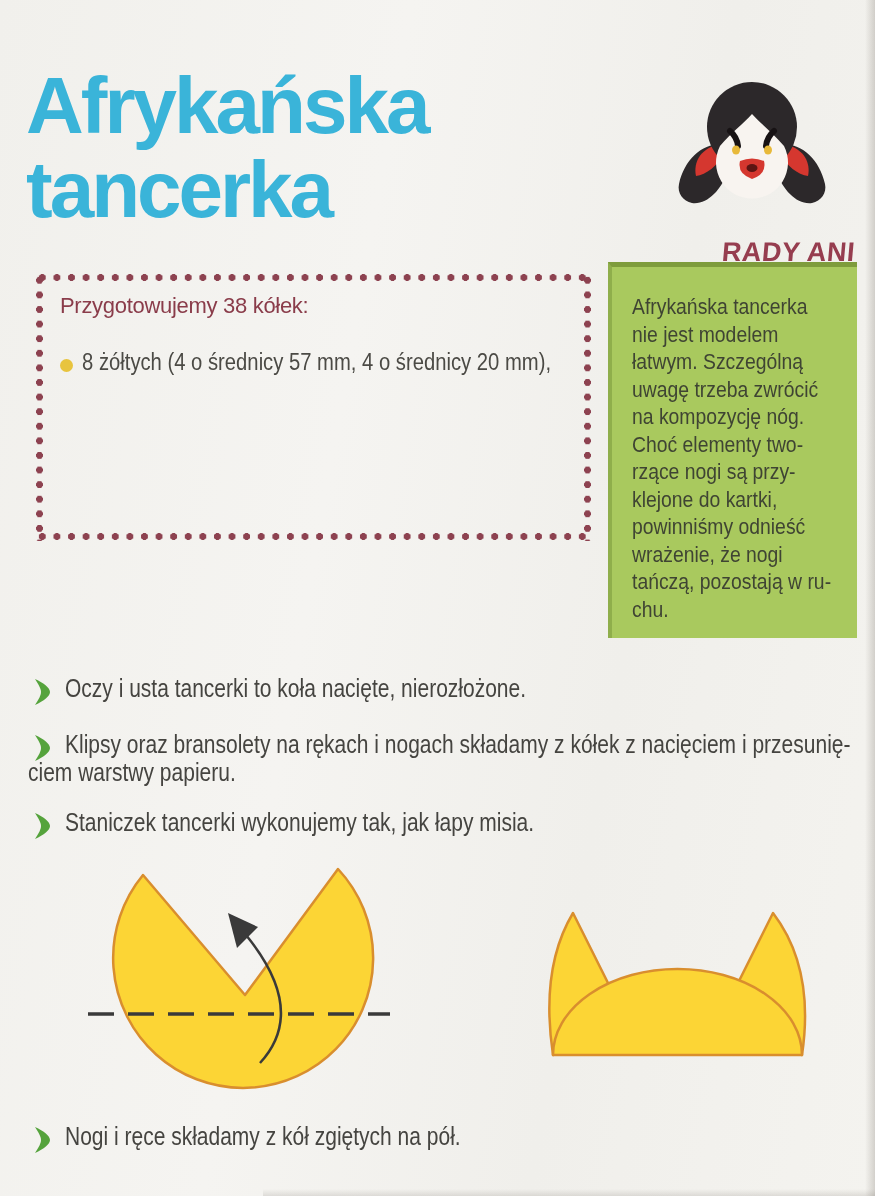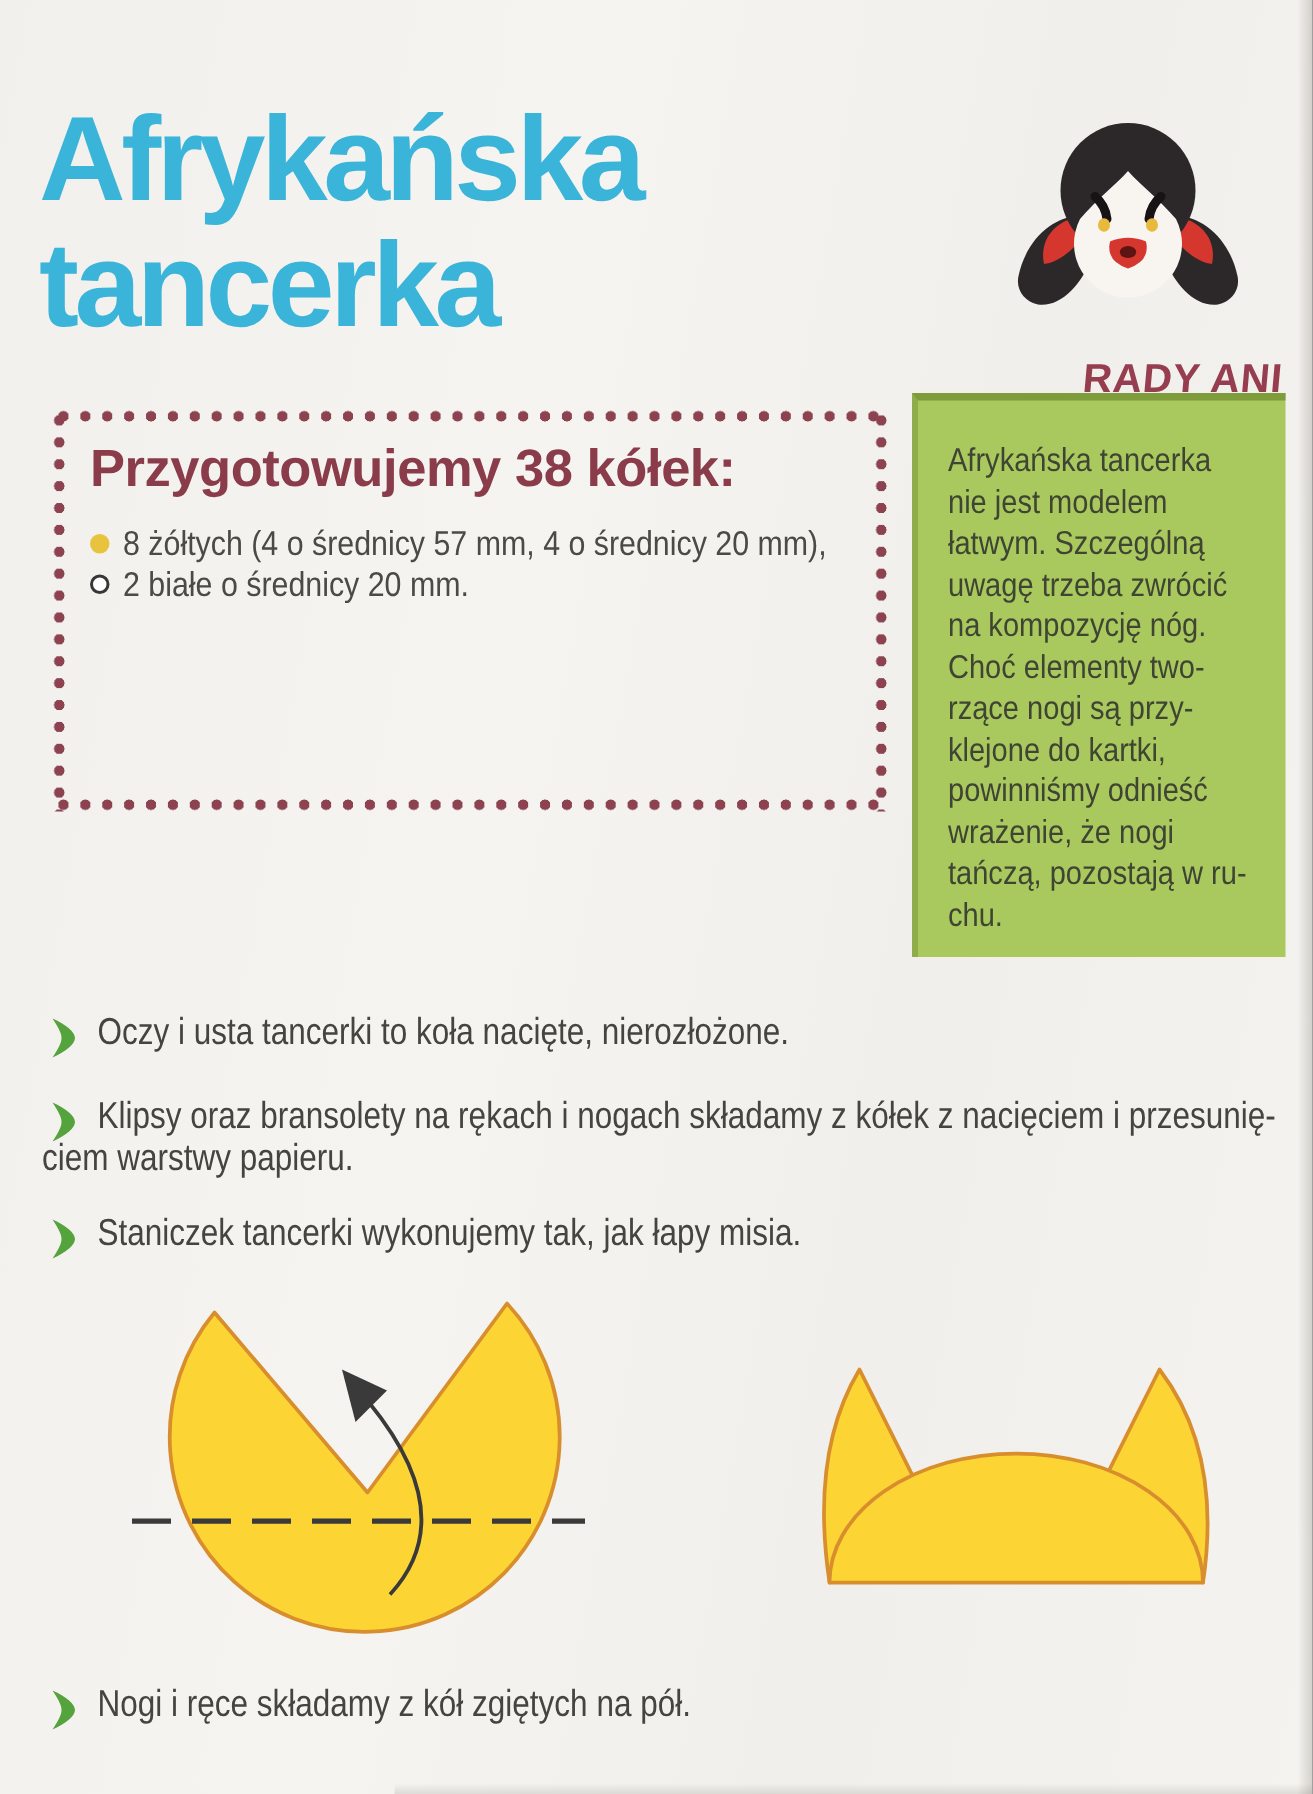--- a/index.html
+++ b/index.html
@@ -39,24 +39,24 @@
     font-size:22px;line-height:27.5px;color:#3f4433;}
 
   
   .materials-box{position:absolute;left:35px;top:273px;width:557px;height:268px;}
   .dot-edge{position:absolute;
     background-image:radial-gradient(circle 3.6px at 50% 50%, #8d4250 97%, rgba(141,66,80,0) 100%);}
   .dot-edge.h{left:0;right:0;height:9px;background-size:14.6px 9px;background-repeat:repeat-x;}
   .dot-edge.v{top:0;bottom:0;width:9px;background-size:9px 14.6px;background-repeat:repeat-y;}
   .dot-edge.top{top:0;} .dot-edge.bottom{bottom:0;}
   .dot-edge.left{left:0;} .dot-edge.right{right:0;}
-  .materials-heading{position:absolute;left:25px;top:20px;font-size:35px;font-weight:bold;
+  .materials-heading{position:absolute;left:25px;top:20px;font-size:22px;font-weight:normal;
     color:#8a3c4a;letter-spacing:-0.3px;}
   .materials-list{position:absolute;left:25px;top:76px;list-style:none;}
-  .materials-list li{display:flex;align-items:flex-start;}
+  .materials-list li{display:flex;align-items:center;}
   .color-dot{width:13px;height:13px;border-radius:50%;flex:0 0 13px;margin:7px 9px 0 0;}
   .item-text{width:578px;transform:scaleX(0.88);transform-origin:0 0;
     font-size:23px;line-height:26.5px;color:#4b4a45;}
 
   
   .step{position:absolute;left:28px;}
   .chevron{position:absolute;left:2px;top:1px;}
   .step-text{transform:scaleX(0.84);transform-origin:0 0;
     font-size:25px;line-height:27.5px;color:#454440;}
   .step1{top:596px;} .step1 .step-text{width:649px;}
@@ -124,26 +124,20 @@
     <div class="dot-edge v left"></div>
     <div class="dot-edge v right"></div>
     <div class="materials-heading">Przygotowujemy 38 kółek:</div>
     <ul class="materials-list">
       <li>
         <span class="color-dot" style="background: rgb(232, 196, 62);"></span>
         <div class="item-text">
             <span class="jline">8 żółtych (4 o średnicy 57 mm, 4 o średnicy 20 mm),</span>
           </div>
       </li>
-      <li>
-        <span class="color-dot" style="background: rgb(255, 255, 255); border: 2px solid rgb(58, 54, 55);"></span>
-        <div class="item-text">
-            <span class="jline">2 białe o średnicy 20 mm.</span>
-          </div>
-      </li>
     </ul>
   </div>
 
 
   <div class="step step2">
     <svg class="chevron" width="24" height="32" viewBox="0 0 24 32">
       <path d="M5 3 C14 7 20 12 20 16 C20 20 14 25 5 29 C9 23 11 19 11 16 C11 13 9 9 5 3 Z" fill="#55a33c"></path>
     </svg>
     <div class="step-text">
         <span class="jline" style="margin-left: 44px;">Oczy i usta tancerki to koła nacięte, nierozłożone.</span>

